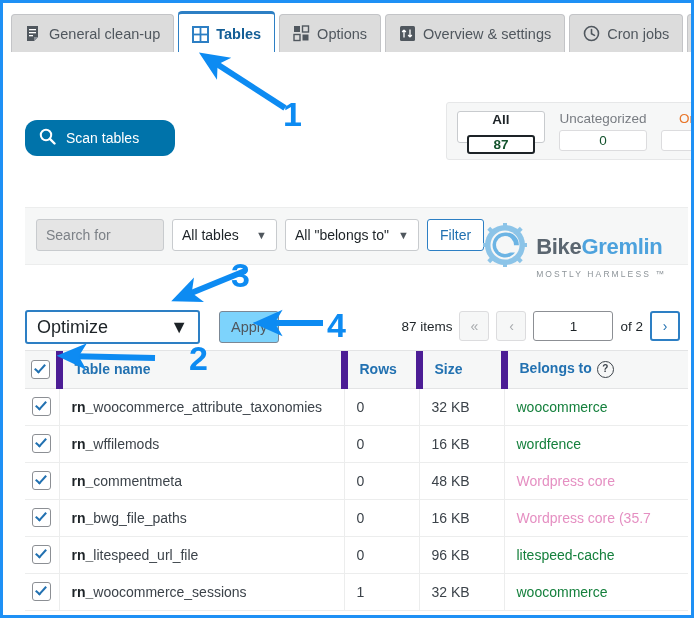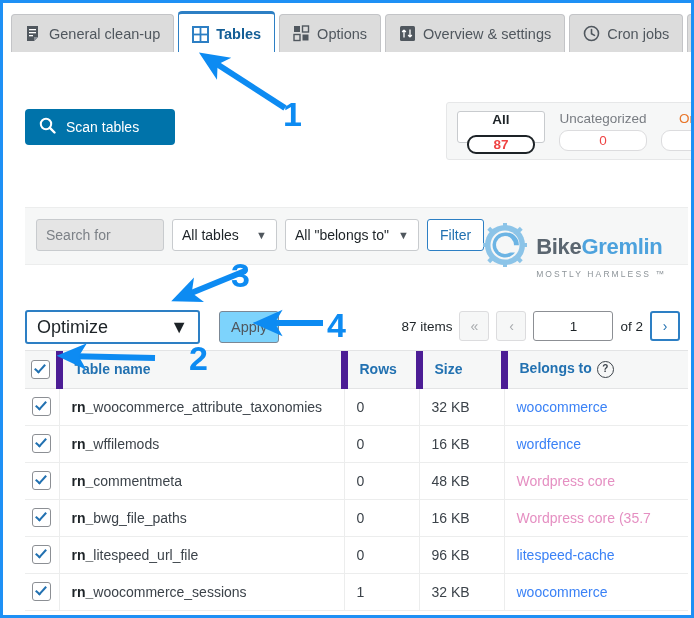--- a/index.html
+++ b/index.html
@@ -54,46 +54,46 @@
   .tab .ico{display:inline-block;line-height:0;}
 
   
   .panel{
     position:absolute;left:0;top:49px;right:0;bottom:0;
     background:#ffffff;
   }
 
   
   .scan-btn{
-    position:absolute;left:22px;top:57px;
+    position:absolute;left:22px;top:68px;
     width:150px;height:36px;
     background:#0073aa;color:#fff;
-    border:none;border-radius:4px;
+    border:none;border-radius:12px;
     display:flex;align-items:center;gap:10px;
     padding-left:14px;box-sizing:border-box;
     font-size:14px;cursor:pointer;
   }
 
   
   .counts{
     position:absolute;left:443px;top:50px;
     background:#f6f7f7;border:1px solid #e6e7e8;border-radius:3px;
     display:flex;padding:8px 10px;gap:14px;
     box-sizing:border-box;
     height:58px;
   }
   .count-col{display:flex;flex-direction:column;align-items:center;gap:4px;width:88px;}
   .count-label{font-size:13.5px;color:#787c82;white-space:nowrap;}
   .count-col.sel .count-label{color:#1d2327;font-weight:bold;}
   .count-col.orph .count-label{color:#e8762a;}
   .count-val{
     width:100%;height:24px;box-sizing:border-box;
-    background:#fff;border:1px solid #dcdcde;border-radius:9px;
+    background:#fff;border:1px solid #dcdcde;border-radius:3px;
     display:flex;align-items:center;justify-content:center;
-    font-size:13.5px;color:#ef4444;
+    font-size:13.5px;color:#14532d;
   }
   .count-col.sel .count-val{border:2px solid #1d2327;font-weight:bold;}
 
   
   .filterbar{
     position:absolute;left:22px;top:155px;right:3px;height:58px;
     background:#f6f7f7;border-top:1px solid #eceded;border-bottom:1px solid #eceded;
     box-sizing:border-box;
   }
   .fb-inner{position:absolute;left:11px;top:11px;display:flex;gap:8px;align-items:center;}
@@ -194,21 +194,21 @@
     font-size:14px;color:#3c434a;
     border-bottom:1px solid #eceded;
     border-right:1px solid #eceded;
     padding:0 12px;
     box-sizing:border-box;
     background:#fff;
     white-space:nowrap;overflow:hidden;
   }
   tbody td.c-bel{border-right:none;}
   tbody td .pre{font-weight:bold;color:#1d2327;}
-  .bel-plugin{color:#3b82f6;}
+  .bel-plugin{color:#15803d;}
   .bel-core{color:#e58fc2;}
   .chk{
     display:inline-block;width:17px;height:17px;
     border:1px solid #8c8f94;border-radius:3px;background:#fff;
     position:relative;vertical-align:middle;cursor:pointer;
   }
   .chk:after{
     content:"";position:absolute;left:5px;top:1px;
     width:4px;height:9px;border:solid #2271b1;
     border-width:0 2px 2px 0;transform:rotate(42deg);

